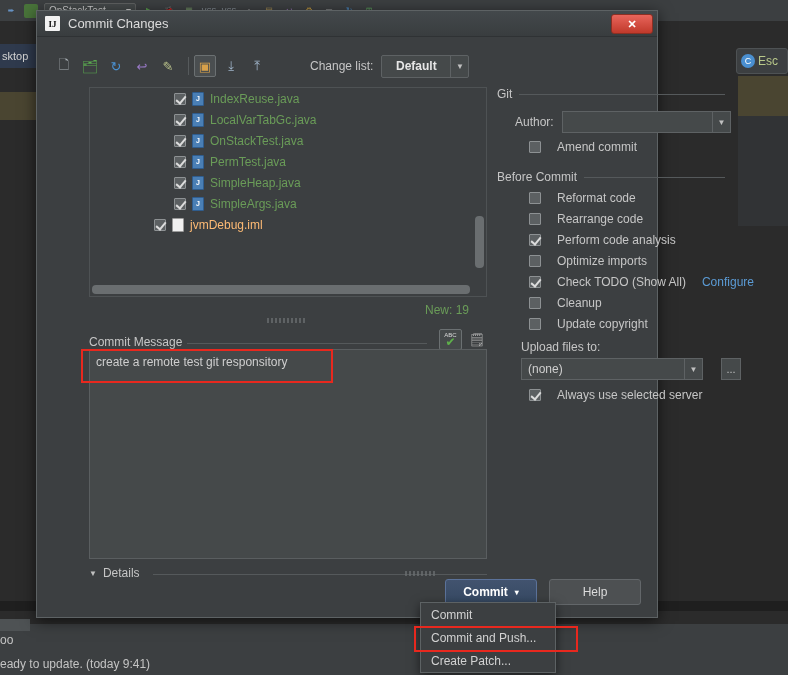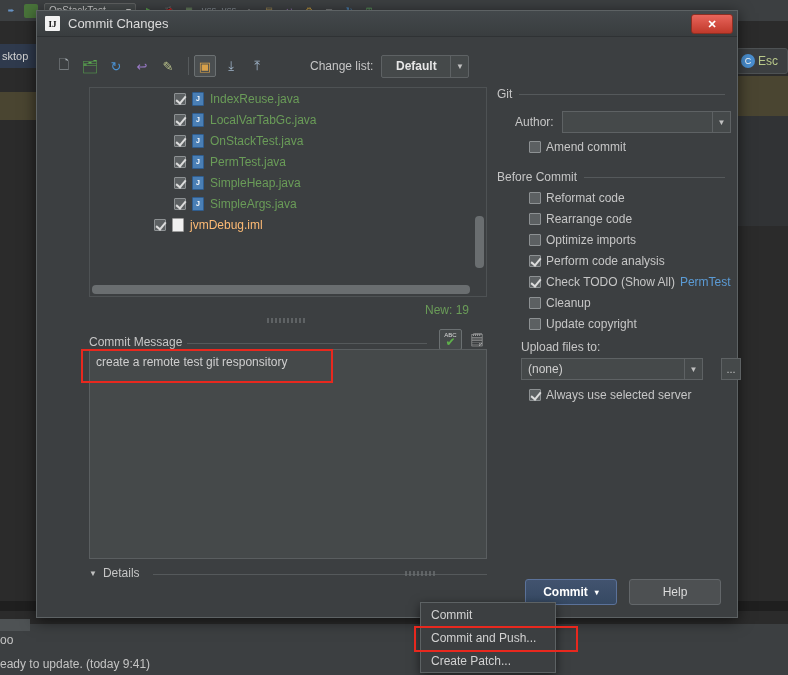--- a/index.html
+++ b/index.html
@@ -65,21 +65,21 @@
   }
   .bg-tabbit {
     position:absolute; left:0; bottom:44px; width:30px; height:12px; background:#4e5254;
   }
   .bg-status-do { position:absolute; left:0; bottom:28px; color:#c4c4c4; font-size:12px; }
   .bg-status-line { position:absolute; left:0; bottom:4px; color:#c4c4c4; font-size:12px; white-space:nowrap; }
   .bg-dark-strip { position:absolute; left:0; bottom:64px; width:788px; height:10px; background:#1f1f1f; }
 
   
   #dialog {
-    position:absolute; left:36px; top:10px; width:702px; height:608px;
+    position:absolute; left:36px; top:10px; width:622px; height:608px;
     background:#3c3f41;
     border:1px solid #5d6264;
     box-shadow: 0 3px 14px rgba(0,0,0,.6);
   }
   .titlebar {
     height:26px; background: linear-gradient(#43484b,#393d3f);
     border-bottom:1px solid #2f3234;
     display:flex; align-items:center; padding-left:8px; position:relative;
   }
   .ij-logo {
@@ -217,21 +217,21 @@
   .combo {
     flex:1; height:22px; background:#45494a; border:1px solid #5e6264;
     display:flex; align-items:center; margin-right:12px;
   }
   .combo-val { flex:1; padding:0 6px; color:#cfcfcf; font-size:12px; }
   .combo-arrow {
     width:18px; height:100%; display:flex; align-items:center; justify-content:center;
     color:#c0c0c0; font-size:8px; border-left:1px solid #5e6264;
   }
   .cbrow {
-    display:flex; align-items:center; gap:5px; margin:7px 0 0 32px;
+    display:flex; align-items:center; gap:16px; margin:7px 0 0 32px;
   }
   .cblabel { color:#c6c6c6; font-size:12px; white-space:nowrap; }
   .cblink { color:#5b9bd5; font-size:12px; cursor:pointer; }
   .upload-lbl { color:#c6c6c6; font-size:12px; margin:9px 0 4px 24px; }
   .upload-row { display:flex; align-items:center; margin-left:24px; gap:6px; }
   .ellipsis-btn {
     width:20px; height:22px; background:#45494a; border:1px solid #5e6264;
     color:#c0c0c0; font-size:11px; display:flex; align-items:center; justify-content:center;
     cursor:pointer;
   }
@@ -433,31 +433,31 @@
       <div id="before-commit-items" style="margin-top:4px;">
           <div class="cbrow">
             <span class="chk"></span>
             <span class="cblabel">Reformat code</span>
           </div>
           <div class="cbrow">
             <span class="chk"></span>
             <span class="cblabel">Rearrange code</span>
           </div>
           <div class="cbrow">
+            <span class="chk checked"></span>
+            <span class="cblabel">Perform code analysis</span>
+          </div>
+          <div class="cbrow">
             <span class="chk"></span>
             <span class="cblabel">Optimize imports</span>
           </div>
           <div class="cbrow">
             <span class="chk checked"></span>
-            <span class="cblabel">Perform code analysis</span>
-          </div>
-          <div class="cbrow">
-            <span class="chk checked"></span>
             <span class="cblabel">Check TODO (Show All)</span>
-            <span class="cblink">PermTest</span>
+            <span class="cblink">Configure</span>
           </div>
           <div class="cbrow">
             <span class="chk"></span>
             <span class="cblabel">Cleanup</span>
           </div>
           <div class="cbrow">
             <span class="chk"></span>
             <span class="cblabel">Update copyright</span>
           </div>
         </div>

